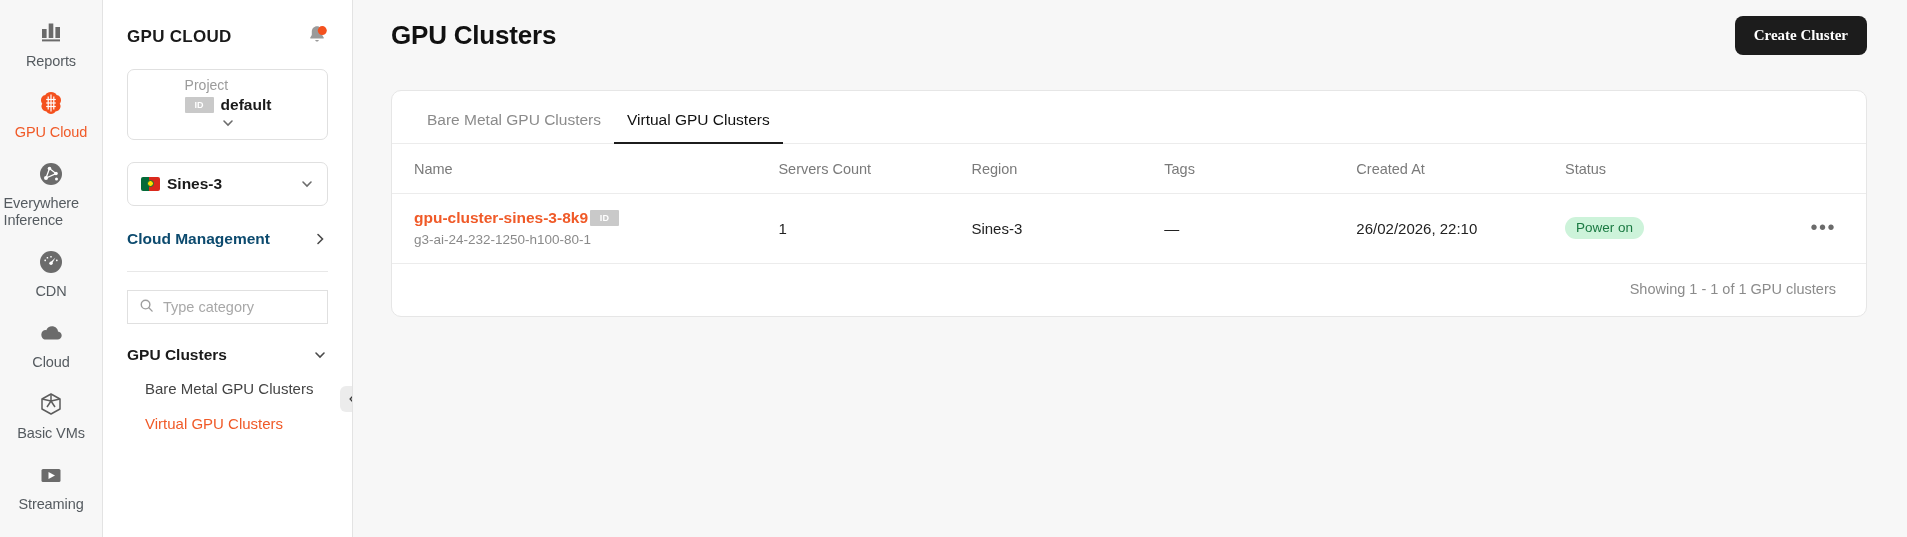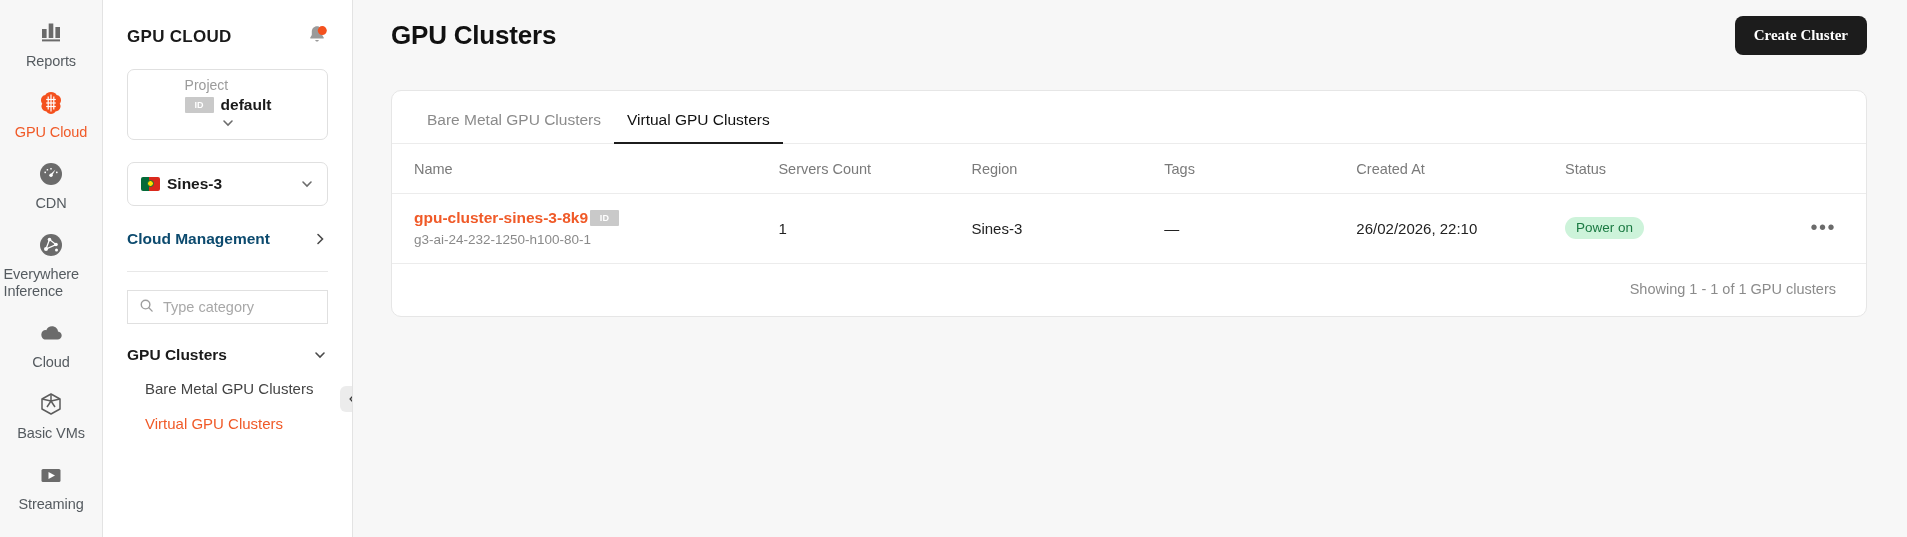--- a/index.html
+++ b/index.html
@@ -257,49 +257,49 @@
           </g>
         </svg>
       </span>
       <span class="rail-lbl">GPU Cloud</span>
     </div>
 
     <div class="rail-item">
       <span class="rail-ico">
         <svg width="28" height="28" viewBox="0 0 28 28">
           <circle cx="14" cy="14" r="11" fill="#6b6b6b"></circle>
-          <path d="M18.5 9.5 L13 14.8 L14.6 16.3 Z" fill="#fff"></path>
-          <g fill="#fff">
-              <circle cx="14" cy="15.2" r="1.7"></circle>
-            <rect x="7.4" y="11.6" width="1.6" height="1.6" rx=".4"></rect>
-            <rect x="9.6" y="9" width="1.6" height="1.6" rx=".4"></rect>
-            <rect x="13.2" y="8" width="1.6" height="1.6" rx=".4"></rect>
-            <rect x="19" y="11.6" width="1.6" height="1.6" rx=".4"></rect>
-          </g>
-        </svg>
-      </span>
-      <span class="rail-lbl">CDN</span>
-    </div>
-
-    <div class="rail-item">
-      <span class="rail-ico">
-        <svg width="28" height="28" viewBox="0 0 28 28">
-          <circle cx="14" cy="14" r="11" fill="#6b6b6b"></circle>
           <g stroke="#fff" stroke-width="1.3" fill="none">
             <path d="M9 18 L12.5 8.5 L19 13.5 L9 18 Z"></path>
           </g>
           <g fill="#fff">
               <circle cx="9" cy="18" r="2"></circle>
               <circle cx="12.5" cy="8.5" r="1.8"></circle>
               <circle cx="19" cy="13.5" r="1.8"></circle>
               <circle cx="19.5" cy="19" r="1.5"></circle>
             </g>
         </svg>
       </span>
       <span class="rail-lbl">Everywhere Inference</span>
+    </div>
+
+    <div class="rail-item">
+      <span class="rail-ico">
+        <svg width="28" height="28" viewBox="0 0 28 28">
+          <circle cx="14" cy="14" r="11" fill="#6b6b6b"></circle>
+          <path d="M18.5 9.5 L13 14.8 L14.6 16.3 Z" fill="#fff"></path>
+          <g fill="#fff">
+              <circle cx="14" cy="15.2" r="1.7"></circle>
+            <rect x="7.4" y="11.6" width="1.6" height="1.6" rx=".4"></rect>
+            <rect x="9.6" y="9" width="1.6" height="1.6" rx=".4"></rect>
+            <rect x="13.2" y="8" width="1.6" height="1.6" rx=".4"></rect>
+            <rect x="19" y="11.6" width="1.6" height="1.6" rx=".4"></rect>
+          </g>
+        </svg>
+      </span>
+      <span class="rail-lbl">CDN</span>
     </div>
 
     <div class="rail-item">
       <span class="rail-ico">
         <svg width="28" height="28" viewBox="0 0 28 28">
           <path d="M7.5 20.5h13c2.5 0 4.2-1.8 4.2-4 0-2.1-1.6-3.8-3.7-4-.3-3-2.9-5.2-6-5.2-2.6 0-4.8 1.6-5.7 3.9-.2 0-.4-.1-.6-.1-2.4 0-4.4 2-4.4 4.7 0 2.6 1.8 4.7 3.2 4.7z" fill="#6b6b6b"></path>
         </svg>
       </span>
       <span class="rail-lbl">Cloud</span>
     </div>

